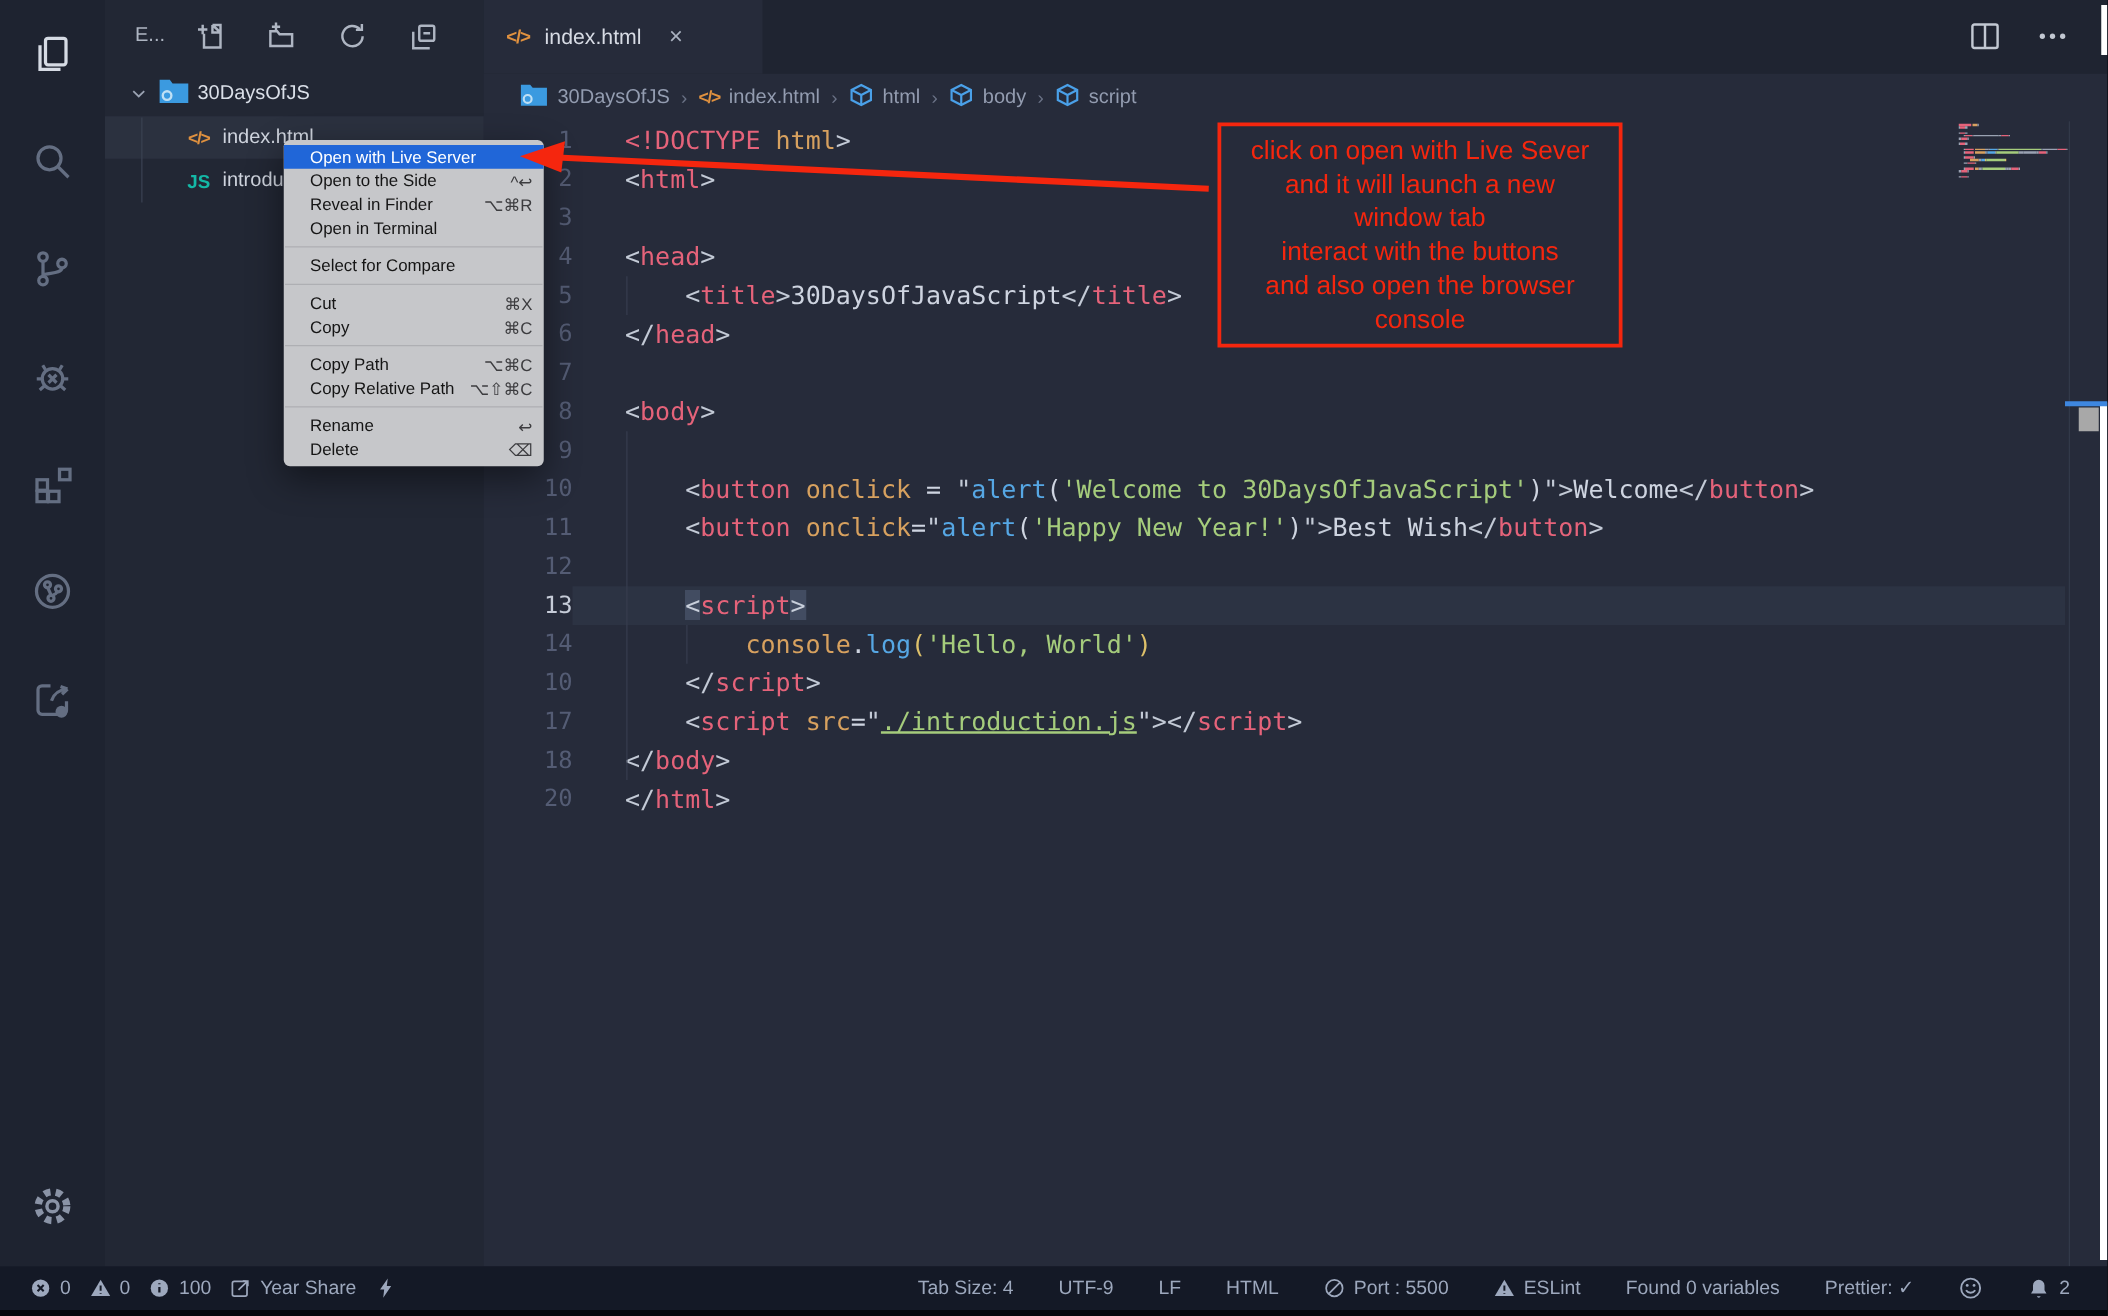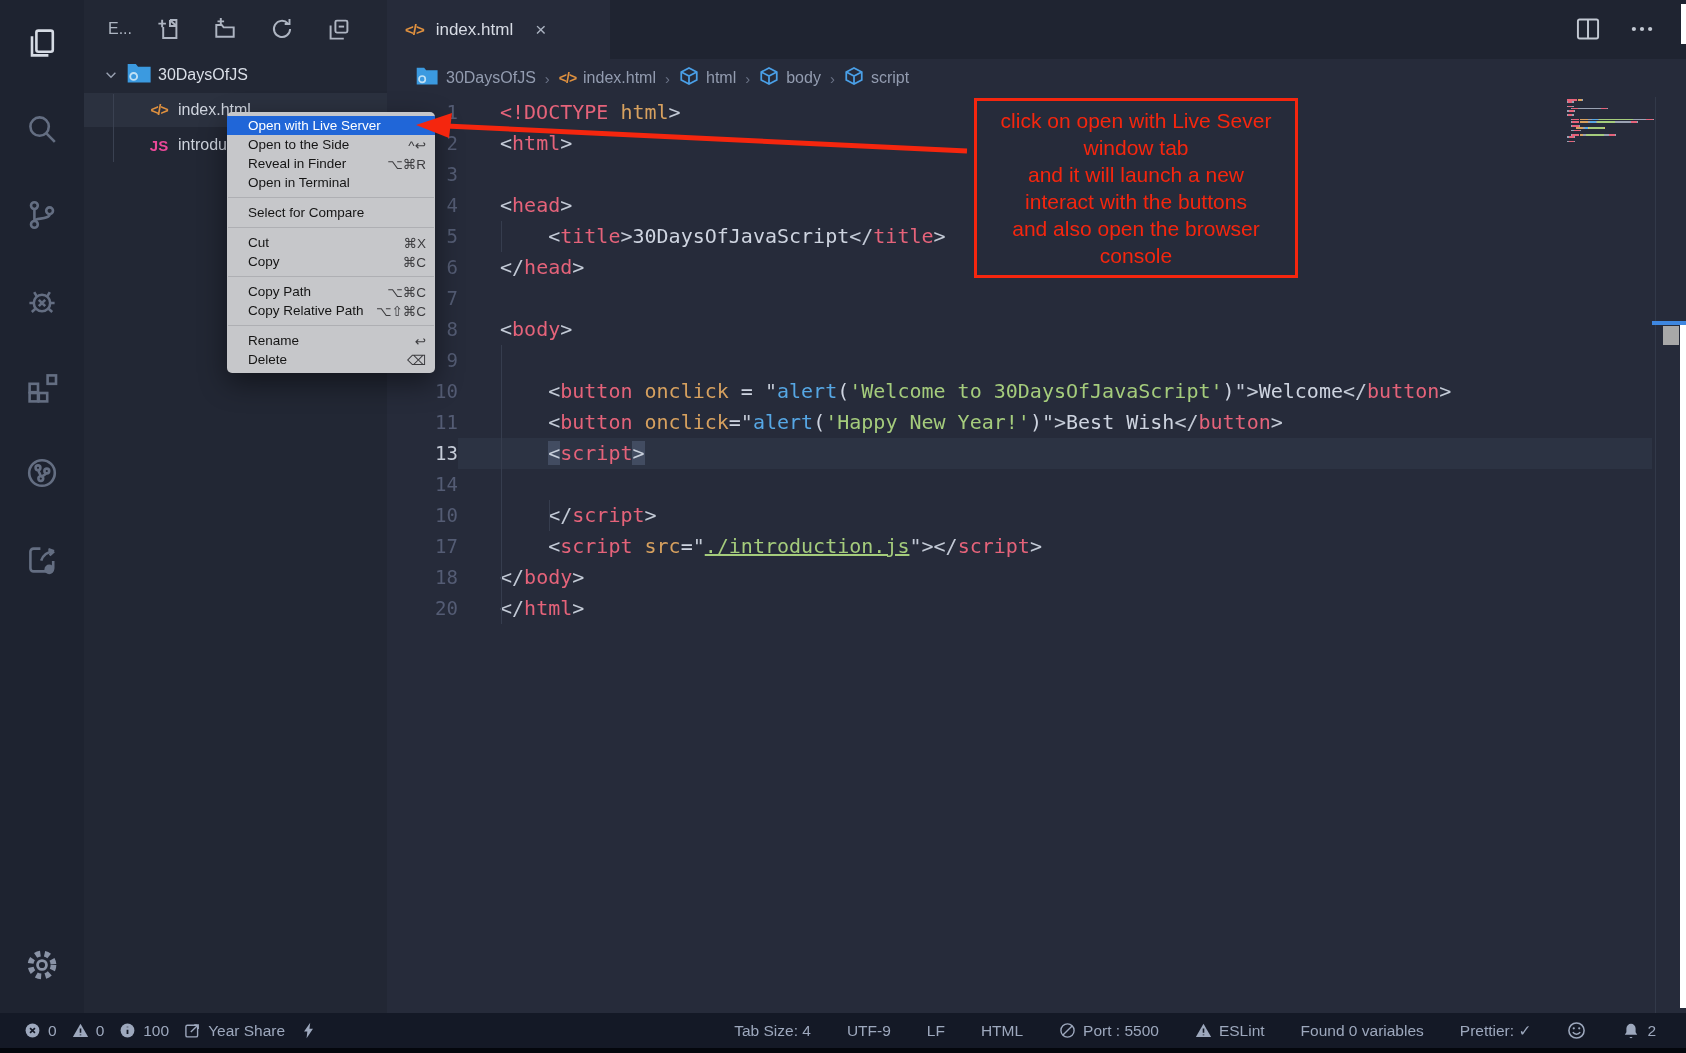--- a/index.html
+++ b/index.html
@@ -19,21 +19,21 @@
   .sb-actions span{width:24px;height:24px;cursor:pointer;}
   .tree-row{position:absolute;left:0;width:100%;height:34px;display:flex;align-items:center;color:#ced3dd;font-size:16px;cursor:pointer;}
   .tree-row .lbl{white-space:nowrap;}
   .row-root{top:58px;}
   .row-file1{top:93px;background:#2b313f;}
   .row-file2{top:128px;}
   .chev{margin-left:20px;margin-right:6px;color:#9aa2b2;display:flex;}
   .tree-guide{position:absolute;left:29px;top:94px;width:1px;height:68px;background:#3a4151;}
   .file-ic{width:30px;margin-left:60px;margin-right:4px;text-align:center;font-weight:bold;}
   .ic-code{color:#e0913f;font-size:14px;letter-spacing:-1px;}
-  .ic-js{color:#ec4899;font-size:15px;}
+  .ic-js{color:#14b8a6;font-size:15px;}
   
   .editor{position:absolute;left:387px;top:0;width:1299px;height:1013px;background:#262b3a;}
   .tabbar{position:absolute;left:0;top:0;width:100%;height:59px;background:#1f2431;}
   .tab{position:absolute;left:0;top:0;width:223px;height:59px;background:#262b3a;display:flex;align-items:center;cursor:pointer;}
   .tab .t-ic{margin-left:18px;font-weight:bold;font-size:15px;letter-spacing:-1px;color:#e0913f;}
   .tab .t-lbl{margin-left:12px;color:#d7dbe4;font-size:17px;}
   .tab .t-close{margin-left:22px;color:#aab2c0;font-size:19px;cursor:pointer;}
   .tab-actions{position:absolute;top:16px;left:1188px;display:flex;gap:28px;color:#c2c8d2;}
   .tab-actions span{width:26px;height:26px;cursor:pointer;}
   .breadcrumb{position:absolute;left:0;top:59px;width:100%;height:38px;display:flex;align-items:center;padding-left:28px;box-sizing:border-box;color:#939cb0;font-size:16px;}
@@ -295,26 +295,31 @@
             <span class="lc"></span>
           </div>
           <div class="cl">
             <span class="ln">10</span>
             <span class="lc"><span class="tk-plain">    </span><span class="tk-punct">&lt;</span><span class="tk-tag">button</span><span class="tk-plain"> </span><span class="tk-attr">onclick</span><span class="tk-plain"> = </span><span class="tk-punct">"</span><span class="tk-fn">alert</span><span class="tk-plain">(</span><span class="tk-str">'Welcome to 30DaysOfJavaScript'</span><span class="tk-plain">)</span><span class="tk-punct">"&gt;</span><span class="tk-plain">Welcome</span><span class="tk-punct">&lt;/</span><span class="tk-tag">button</span><span class="tk-punct">&gt;</span></span>
           </div>
           <div class="cl">
             <span class="ln">11</span>
             <span class="lc"><span class="tk-plain">    </span><span class="tk-punct">&lt;</span><span class="tk-tag">button</span><span class="tk-plain"> </span><span class="tk-attr">onclick</span><span class="tk-plain">=</span><span class="tk-punct">"</span><span class="tk-fn">alert</span><span class="tk-plain">(</span><span class="tk-str">'Happy New Year!'</span><span class="tk-plain">)</span><span class="tk-punct">"&gt;</span><span class="tk-plain">Best Wish</span><span class="tk-punct">&lt;/</span><span class="tk-tag">button</span><span class="tk-punct">&gt;</span></span>
           </div>
+          <div class="cl">
+            <span class="ln">12</span>
+            <span class="lc"></span>
+          </div>
           <div class="cl current">
             <span class="ln">13</span>
             <span class="lc"><span class="tk-plain">    </span><span class="tk-punct-hl">&lt;</span><span class="tk-tag">script</span><span class="tk-punct-hl">&gt;</span></span>
           </div>
           <div class="cl">
             <span class="ln">14</span>
+            <span class="lc"><span class="tk-plain">        </span><span class="tk-kw">console</span><span class="tk-plain">.</span><span class="tk-fn">log</span><span class="tk-paren">(</span><span class="tk-str">'Hello, World'</span><span class="tk-paren">)</span></span>
           </div>
           <div class="cl">
             <span class="ln">10</span>
             <span class="lc"><span class="tk-plain">    </span><span class="tk-punct">&lt;/</span><span class="tk-tag">script</span><span class="tk-punct">&gt;</span></span>
           </div>
           <div class="cl">
             <span class="ln">17</span>
             <span class="lc"><span class="tk-plain">    </span><span class="tk-punct">&lt;</span><span class="tk-tag">script</span><span class="tk-plain"> </span><span class="tk-attr">src</span><span class="tk-plain">=</span><span class="tk-punct">"</span><span class="tk-link">./introduction.js</span><span class="tk-punct">"</span><span class="tk-punct">&gt;</span><span class="tk-punct">&lt;/</span><span class="tk-tag">script</span><span class="tk-punct">&gt;</span></span>
           </div>
           <div class="cl">
@@ -512,22 +517,22 @@
         <span class="ms">↩</span>
       </div>
       <div class="mi">
         <span class="ml">Delete</span>
         <span class="ms">⌫</span>
       </div>
     </div>
 
   <div class="redbox" id="redbox">
       <div>click on open with Live Sever</div>
+      <div>and it will launch a new</div>
       <div>window tab</div>
-      <div>and it will launch a new</div>
       <div>interact with the buttons</div>
       <div>and also open the browser</div>
       <div>console</div>
     </div>
 
   <svg class="arrow-svg">
     <line x1="446" y1="126" x2="967" y2="151" stroke="#f5260e" stroke-width="5"></line>
     <polygon points="416,125 452,113 449,138" fill="#f5260e"></polygon>
   </svg>
 

